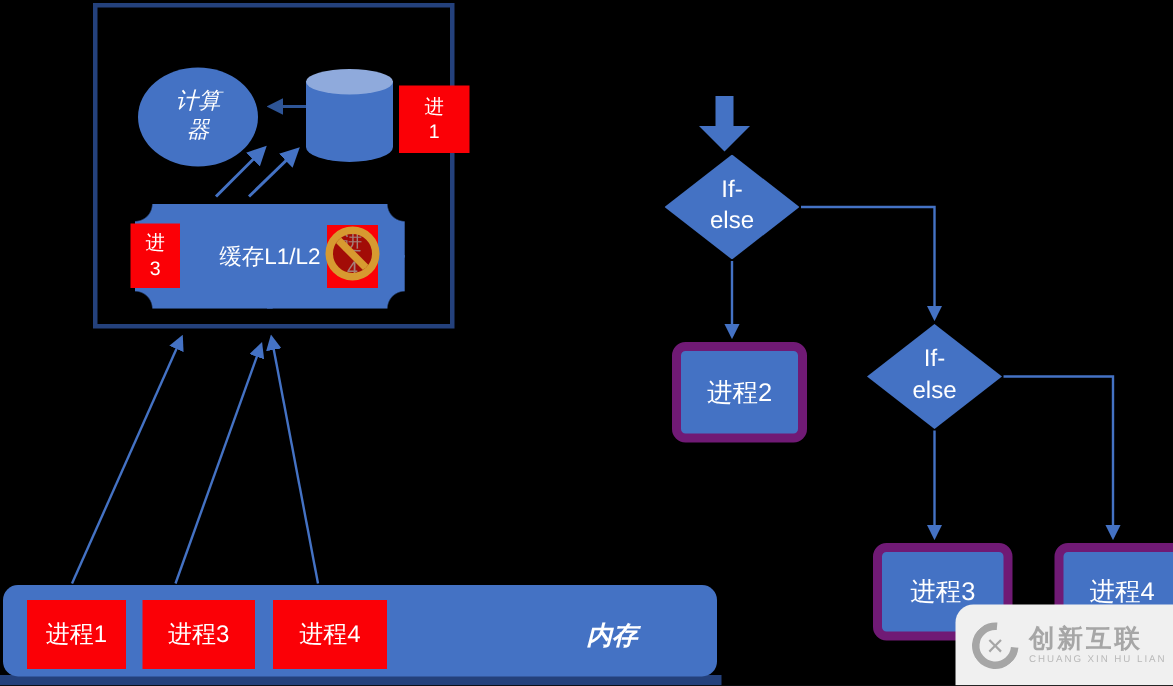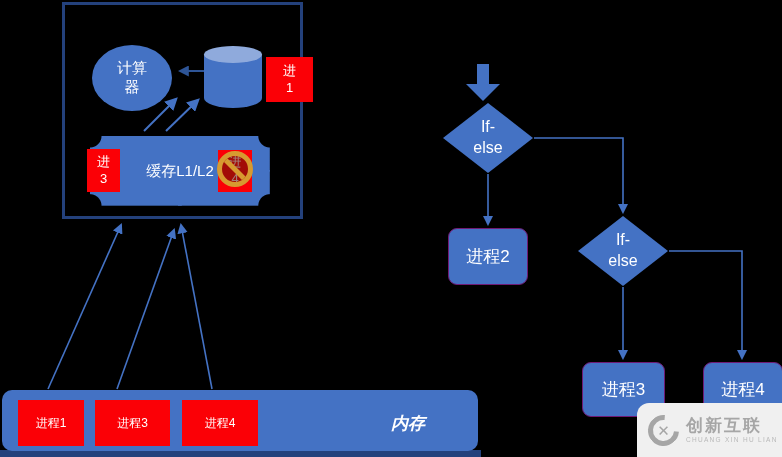--- a/index.html
+++ b/index.html
@@ -23,21 +23,21 @@
   }
   
   .cpu-box{
     position:absolute;left:62px;top:2px;width:235px;height:211px;
     border:3px solid var(--outline-navy);background:transparent;
   }
   .ellipse{
     position:absolute;left:92px;top:45px;width:80px;height:66px;
     background:var(--shape-blue);border-radius:50%;
     display:flex;align-items:center;justify-content:center;
-    color:var(--text-white);font-size:15px;line-height:1.25;text-align:center;
+    color:var(--text-white);font-size:15px;line-height:1.25;text-align:center;font-style:italic;
   }
   .ellipse .inner{width:34px;}
   .cylinder{position:absolute;left:204px;top:46px;width:58px;height:62px;}
   .cylinder .body{
     position:absolute;left:0;top:8px;width:58px;height:54px;
     background:var(--shape-blue);
     border-radius:0 0 29px 29px / 0 0 10px 10px;
   }
   .cylinder .lid{
     position:absolute;left:0;top:0;width:58px;height:17px;
@@ -78,21 +78,21 @@
     background:var(--prohibit-orange);transform:rotate(45deg);
   }
   
   .mem-strip{position:absolute;left:0;top:450px;width:481px;height:7px;background:var(--outline-navy);z-index:0;}
   .memory-bar{
     position:absolute;left:2px;top:390px;width:476px;height:61px;
     background:var(--shape-blue);border-radius:10px;z-index:1;
   }
   .mem-proc{
     position:absolute;top:10px;height:46px;background:var(--process-red);
-    color:var(--text-white);font-size:12px;
+    color:var(--text-white);font-size:16px;
     display:flex;align-items:center;justify-content:center;
   }
   .mem-proc.p1{left:16px;width:66px;}
   .mem-proc.p3{left:93px;width:75px;}
   .mem-proc.p4{left:180px;width:76px;}
   .mem-label{
     position:absolute;left:361px;top:10px;width:90px;height:46px;
     display:flex;align-items:center;justify-content:center;
     color:var(--text-white);font-size:17px;font-weight:bold;font-style:italic;
   }
@@ -101,21 +101,21 @@
     position:absolute;width:90px;height:70px;background:var(--shape-blue);
     clip-path:polygon(50% 0,100% 50%,50% 100%,0 50%);
     display:flex;align-items:center;justify-content:center;
     color:var(--text-white);font-size:16px;line-height:1.3;text-align:center;
   }
   .diamond .inner{width:34px;}
   .d1{left:443px;top:103px;}
   .d2{left:578px;top:216px;}
   .flow-proc{
     position:absolute;background:var(--shape-blue);border-radius:9px;
-    border:1px solid #701a75;
+    border:6px solid #701a75;
     display:flex;align-items:center;justify-content:center;
     color:var(--text-white);font-size:17px;
   }
   .fp2{left:448px;top:228px;width:78px;height:55px;}
   .fp3{left:582px;top:362px;width:81px;height:53px;}
   .fp4{left:703px;top:362px;width:78px;height:53px;}
   
   .overlay{position:absolute;left:0;top:0;width:782px;height:457px;z-index:5;pointer-events:none;}
   .ln{stroke:var(--arrow-blue);stroke-width:1.6;fill:none;}
   .ln.thick{stroke-width:2;}

